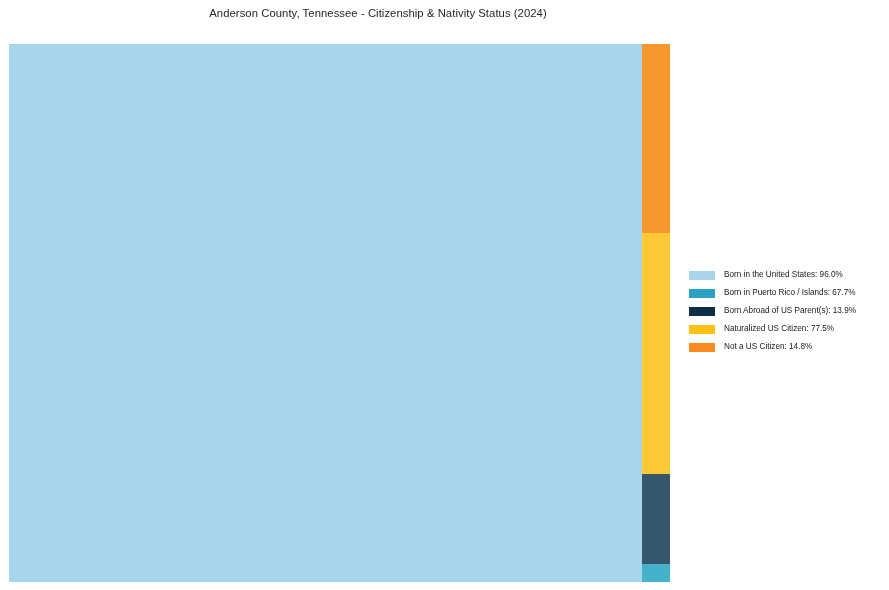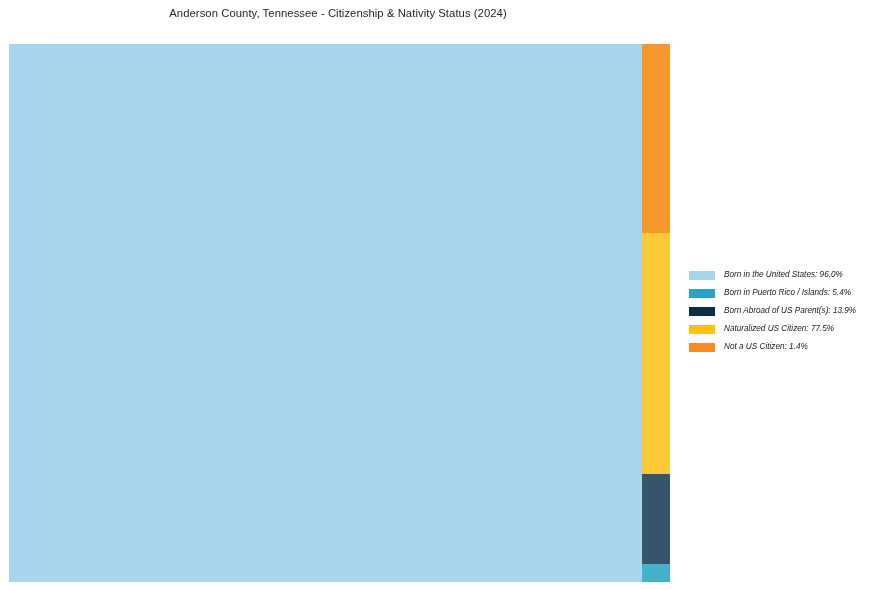--- a/index.html
+++ b/index.html
@@ -26,20 +26,21 @@
   #chart-title {
     position: absolute;
     left: 0;
     top: 7px;
     width: 676px;
     text-align: center;
     font-size: 11.3px;
     color: #262626;
     letter-spacing: 0.05px;
     white-space: nowrap;
+    padding-left: 40px;
   }
 
   
   #treemap-plot {
     position: absolute;
     left: 9px;
     top: 44px;
     width: 661px;
     height: 538px;
   }
@@ -70,21 +71,20 @@
     flex: 0 0 26px;
     display: block;
   }
 
   .legend-label {
     margin-left: 9px;
     font-size: 8.2px;
     color: #1a1a1a;
     white-space: nowrap;
     line-height: 1;
-    font-style: italic;
   }
 </style>
 </head>
 <body>
 
 <div id="chart-figure">
 
   <div id="chart-title">Anderson County, Tennessee - Citizenship &amp; Nativity Status (2024)</div>
 
   <div id="treemap-plot">
@@ -95,29 +95,29 @@
       <div class="tm-tile" title="Born in Puerto Rico / Islands: 0.1%" style="left: 95.76%; top: 96.66%; width: 4.24%; height: 3.34%; background: rgb(69, 178, 203);"></div>
     </div>
 
   <div id="chart-legend">
       <div class="legend-row">
         <span class="legend-swatch" style="background: rgb(166, 213, 236);"></span>
         <span class="legend-label">Born in the United States: 96.0%</span>
       </div>
       <div class="legend-row">
         <span class="legend-swatch" style="background: rgb(43, 162, 196);"></span>
-        <span class="legend-label">Born in Puerto Rico / Islands: 5.4%</span>
+        <span class="legend-label">Born in Puerto Rico / Islands: 67.7%</span>
       </div>
       <div class="legend-row">
         <span class="legend-swatch" style="background: rgb(13, 46, 68);"></span>
         <span class="legend-label">Born Abroad of US Parent(s): 13.9%</span>
       </div>
       <div class="legend-row">
         <span class="legend-swatch" style="background: rgb(255, 191, 19);"></span>
         <span class="legend-label">Naturalized US Citizen: 77.5%</span>
       </div>
       <div class="legend-row">
         <span class="legend-swatch" style="background: rgb(249, 139, 30);"></span>
-        <span class="legend-label">Not a US Citizen: 1.4%</span>
+        <span class="legend-label">Not a US Citizen: 14.8%</span>
       </div>
     </div>
 
 </div>
 
 </body></html>

